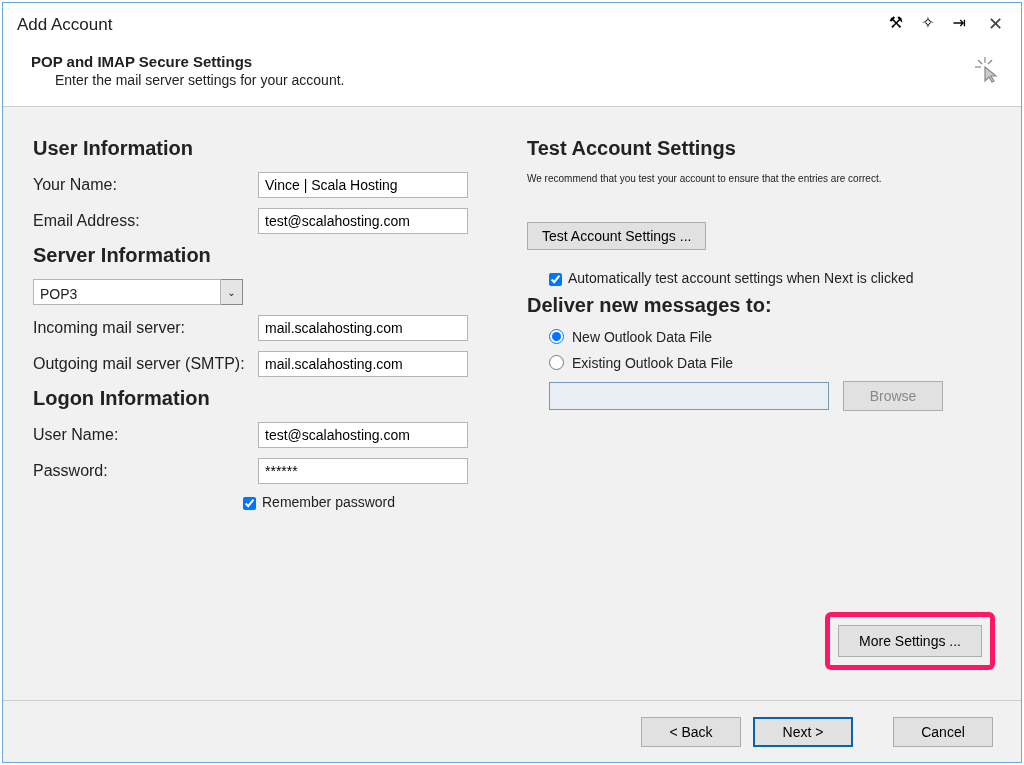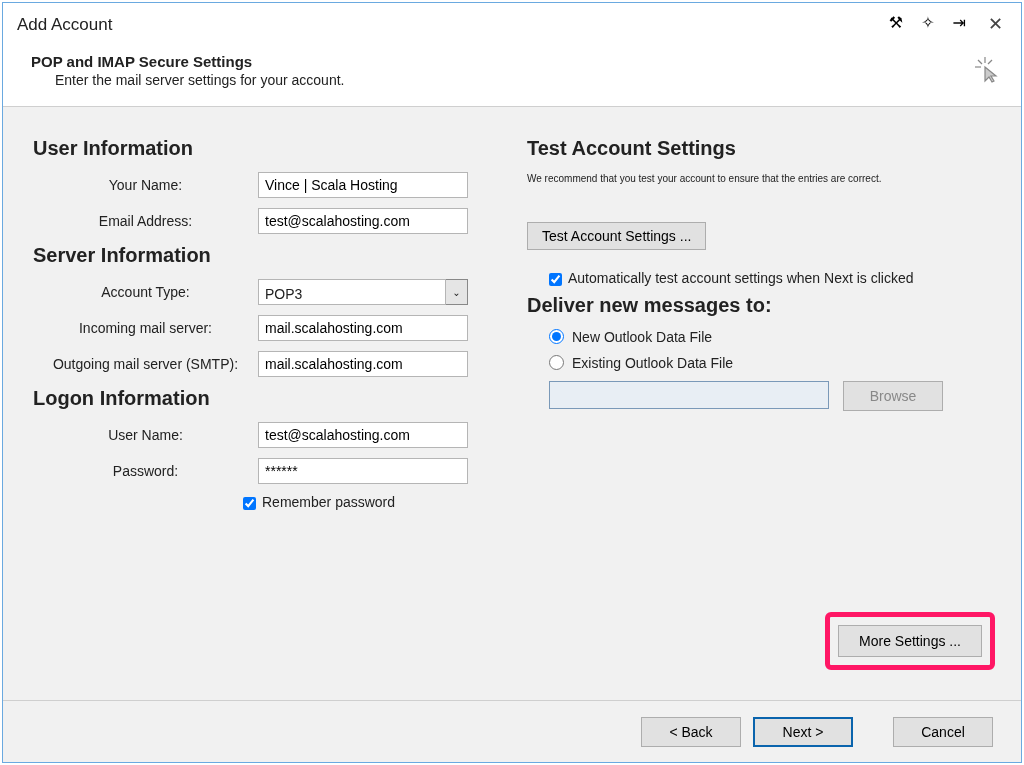--- a/index.html
+++ b/index.html
@@ -88,22 +88,21 @@
       margin-top: 10px;
     }
     .section-title:first-child { margin-top: 0; }
     .field-row {
       display: flex;
       align-items: center;
       margin-bottom: 10px;
     }
     .field-label {
       width: 225px;
-      font-size: 14px;
-      text-align: center;
+      font-size: 16px;
     }
     .field-input {
       width: 210px;
       height: 26px;
       border: 1px solid #b5b5b5;
       background: #fff;
       padding: 2px 6px;
       font-family: inherit;
       font-size: 14px;
     }
@@ -155,21 +154,21 @@
       display: flex;
       align-items: center;
       gap: 8px;
       font-size: 14px;
       margin-bottom: 10px;
       margin-left: 22px;
     }
     .radio-row input[type=radio]{ width:15px; height:15px;}
     .browse-row {
       display: flex;
-      align-items: flex-start;
+      align-items: center;
       gap: 14px;
       margin-left: 22px;
       margin-top: 4px;
     }
     .path-input {
       width: 280px;
       height: 28px;
       border: 1px solid #7a99b8;
       background: #e8eef4;
     }
@@ -248,21 +247,20 @@
       </div>
 
       <div class="field-row">
         <div class="field-label">Email Address:</div>
         <input class="field-input" type="text" value="test@scalahosting.com" style="">
       </div>
 
       <div class="section-title">Server Information</div>
 
       <div class="field-row">
-        <div class="field-label">Account Type:</div>
         <div class="select-wrap">
           <div class="select-text">POP3</div>
           <div class="select-btn">⌄</div>
         </div>
       </div>
 
       <div class="field-row">
         <div class="field-label">Incoming mail server:</div>
         <input class="field-input" type="text" value="mail.scalahosting.com" style="">
       </div>

